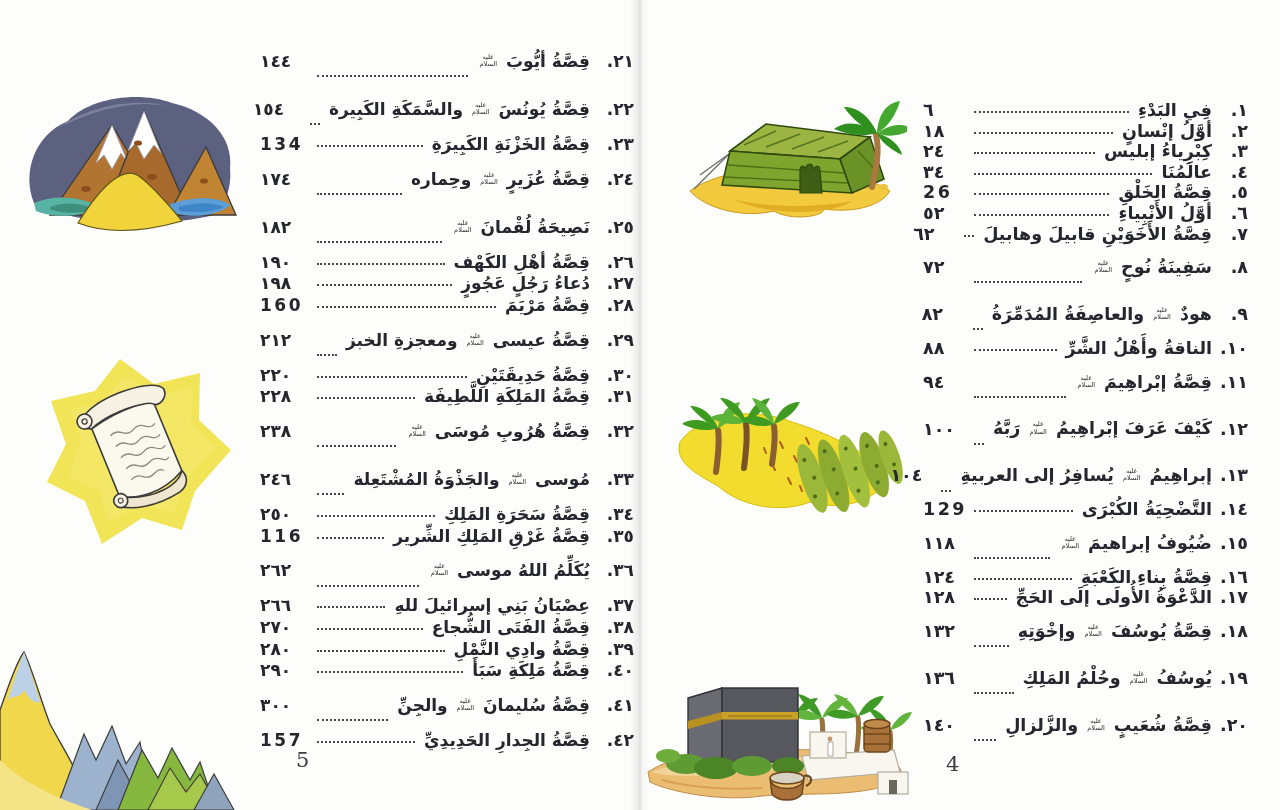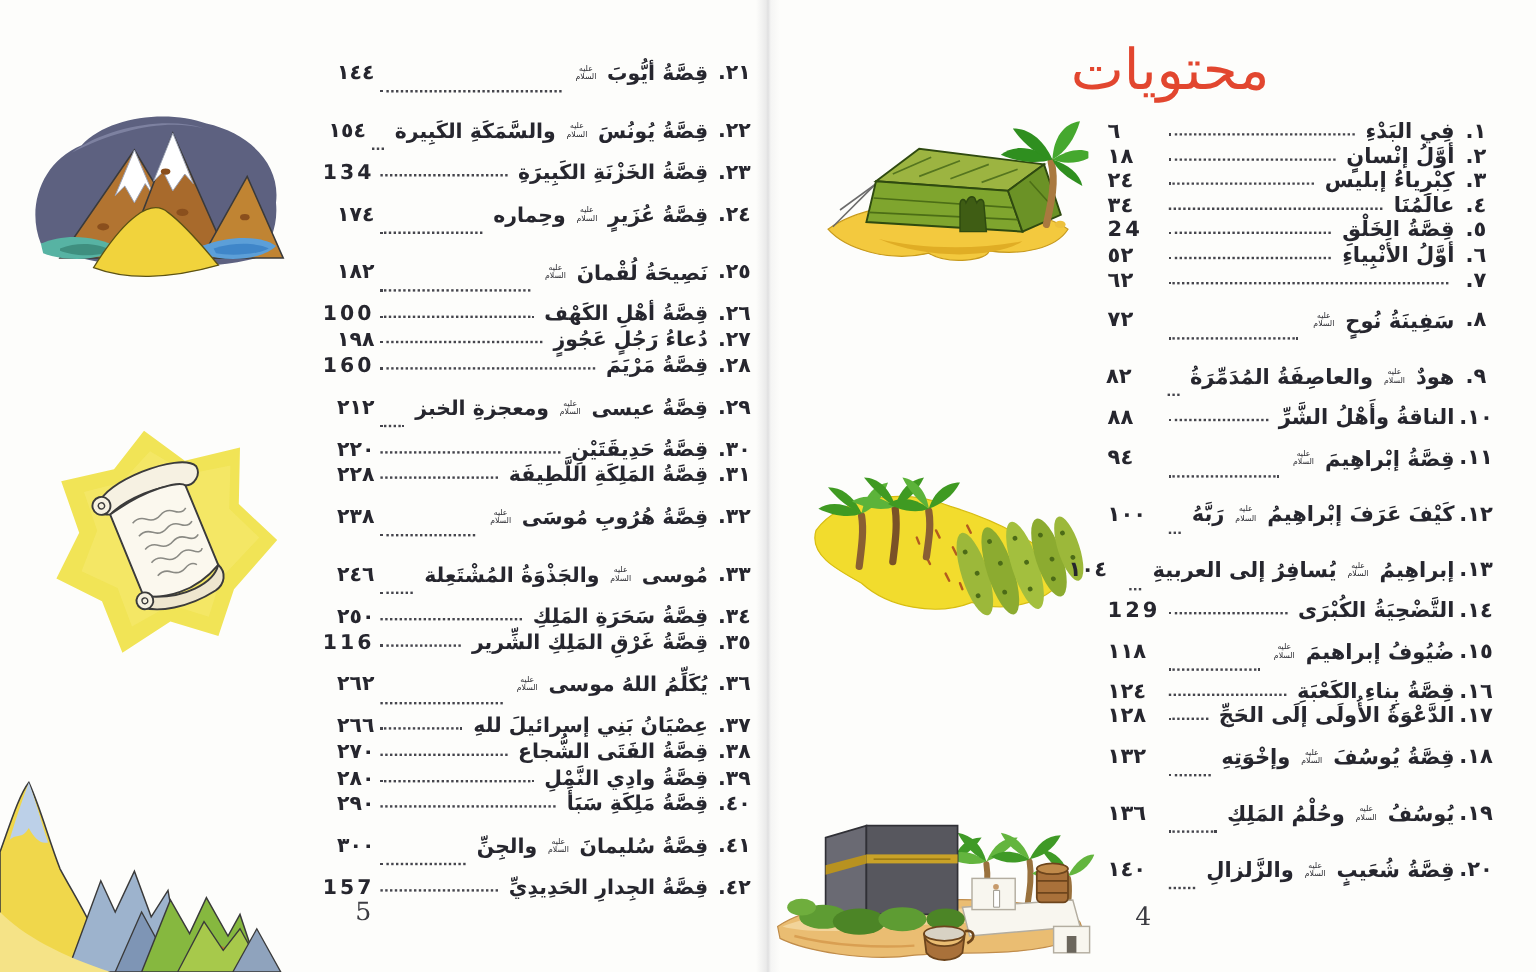--- a/index.html
+++ b/index.html
@@ -15,27 +15,27 @@
   
   .book-title{position:absolute;left:250px;top:22px;width:170px;height:74px;
               color:#e2462f;font-size:47px;line-height:74px;text-align:center;
               font-weight:400;direction:rtl;}
   
   .toc{position:absolute;display:flex;flex-direction:column;justify-content:space-between;
        direction:rtl;color:#26262e;}
   .toc-r{left:283px;right:32px;top:100px;bottom:62px;font-size:17.5px;}
   .toc-l{left:260px;right:6px;top:38px;bottom:60px;font-size:17px;}
   .toc-row{display:flex;align-items:center;direction:rtl;font-weight:600;white-space:nowrap;}
-  .num{min-width:36px;text-align:center;}
+  .num{min-width:36px;text-align:right;}
   .toc-l .num{min-width:44px;}
   .title-txt{padding-left:4px;}
   .leader{flex:1;min-width:10px;border-bottom:2.5px dotted #45454c;
           align-self:flex-end;margin:0 5px 7px 5px;}
   .pgno{min-width:46px;text-align:left;letter-spacing:2.5px;}
-  .toc-l .pgno{min-width:52px;text-align:right;}
+  .toc-l .pgno{min-width:52px;}
   .as{display:inline-flex;flex-direction:column;font-size:6.5px;line-height:1.1;
       font-weight:400;vertical-align:8px;margin:16px 3px;color:#2a2a30;text-align:center;}
   
   .folio{position:absolute;font-family:"DejaVu Serif",serif;font-size:21px;color:#3c3c42;}
   .folio-l{left:296px;top:748px;}
   .folio-r{left:306px;top:752px;}
   
   .illus{position:absolute;}
   .speck{position:absolute;left:879px;top:184px;width:9px;height:6px;border-radius:50%;
          background:#edc13c;}
@@ -139,21 +139,21 @@
               <span>عليه</span>
               <span>السلام</span>
             </span></span>
           <span class="leader"></span>
           <span class="pgno">١٨٢</span>
         </div>
         <div class="toc-row">
           <span class="num">٢٦.</span>
           <span class="title-txt">قِصَّةُ أهْلِ الكَهْف</span>
           <span class="leader"></span>
-          <span class="pgno">100</span>
+          <span class="pgno">١٩٠</span>
         </div>
         <div class="toc-row">
           <span class="num">٢٧.</span>
           <span class="title-txt">دُعاءُ رَجُلٍ عَجُوزٍ</span>
           <span class="leader"></span>
           <span class="pgno">١٩٨</span>
         </div>
         <div class="toc-row">
           <span class="num">٢٨.</span>
           <span class="title-txt">قِصَّةُ مَرْيَمَ</span>
@@ -259,21 +259,20 @@
           <span class="leader"></span>
           <span class="pgno">157</span>
         </div>
       </div>
 
     <div class="folio folio-l">5</div>
   </div>
 
   <div class="page right">
 
-    <div class="book-title">محتويات</div>
 
     <svg class="illus" style="left:32px;top:95px;" width="235" height="130" viewBox="0 0 235 130">
       <path d="M18,96 C40,80 80,72 120,74 C160,76 202,84 218,96 C208,112 180,118 152,114 C152,122 118,126 102,116 C68,124 32,112 18,96 Z" fill="#f3c93e" stroke="#c79a1d" stroke-width="1"></path>
       <path d="M60,104 C90,112 140,114 180,106 C160,120 100,122 60,104 Z" fill="#e0ad25"></path>
       <line x1="58" y1="58" x2="22" y2="94" stroke="#6b6b6b" stroke-width="1.3"></line>
       <line x1="94" y1="32" x2="28" y2="80" stroke="#6b6b6b" stroke-width="1.3"></line>
       <path d="M58,56 L94,29 L198,42 L168,64 Z" fill="#9cb441" stroke="#2f4a10" stroke-width="1.6"></path>
       <path d="M72,50 L104,36 M94,52 L128,39 M120,54 L152,42 M146,57 L176,46" stroke="#55751f" stroke-width="1.4" fill="none"></path>
       <path d="M58,56 L168,64 L180,98 L50,90 Z" fill="#7fa52e" stroke="#2f4a10" stroke-width="1.6"></path>
       <path d="M168,64 L198,42 L212,84 L180,98 Z" fill="#6b9226" stroke="#2f4a10" stroke-width="1.6"></path>
@@ -423,30 +422,31 @@
         <div class="toc-row">
           <span class="num">٤.</span>
           <span class="title-txt">عالَمُنَا</span>
           <span class="leader"></span>
           <span class="pgno">٣٤</span>
         </div>
         <div class="toc-row">
           <span class="num">٥.</span>
           <span class="title-txt">قِصَّةُ الخَلْقِ</span>
           <span class="leader"></span>
-          <span class="pgno">24</span>
+          <span class="pgno">26</span>
         </div>
         <div class="toc-row">
           <span class="num">٦.</span>
           <span class="title-txt">أوَّلُ الأَنْبِياءِ</span>
           <span class="leader"></span>
           <span class="pgno">٥٢</span>
         </div>
         <div class="toc-row">
           <span class="num">٧.</span>
+          <span class="title-txt">قِصَّةُ الأَخَوَيْنِ قابيلَ وهابيلَ</span>
           <span class="leader"></span>
           <span class="pgno">٦٢</span>
         </div>
         <div class="toc-row">
           <span class="num">٨.</span>
           <span class="title-txt">سَفِينَةُ نُوحٍ <span class="as">
               <span>عليه</span>
               <span>السلام</span>
             </span></span>
           <span class="leader"></span>

